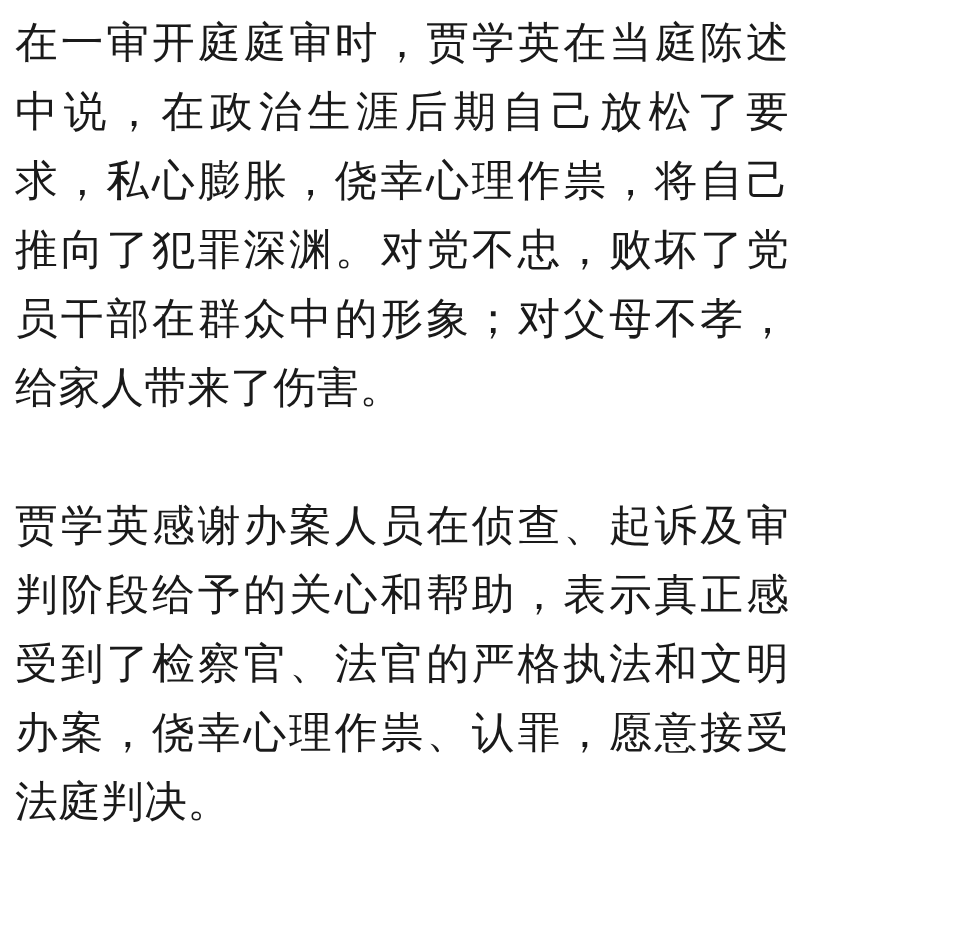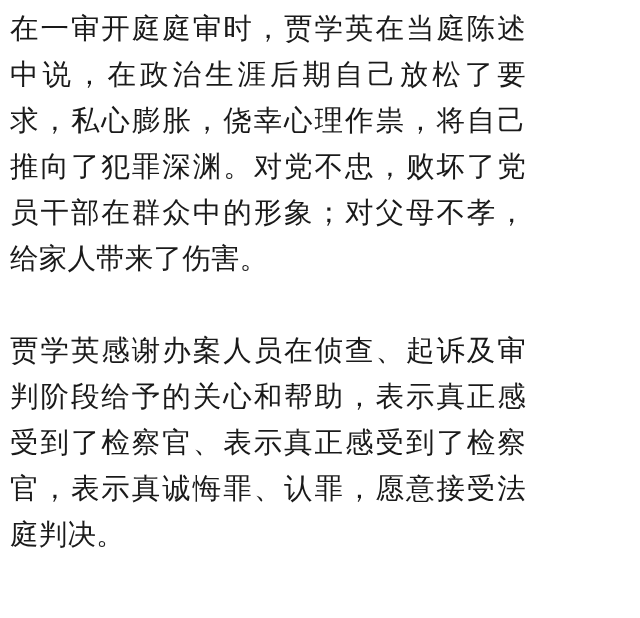--- a/index.html
+++ b/index.html
@@ -33,14 +33,14 @@
   }
   .para + .para {
     margin-top: 46px;
   }
 </style>
 </head>
 <body>
 
 <div class="article">
   <p class="para">在一审开庭庭审时，贾学英在当庭陈述中说，在政治生涯后期自己放松了要求，私心膨胀，侥幸心理作祟，将自己推向了犯罪深渊。对党不忠，败坏了党员干部在群众中的形象；对父母不孝，给家人带来了伤害。</p>
-  <p class="para">贾学英感谢办案人员在侦查、起诉及审判阶段给予的关心和帮助，表示真正感受到了检察官、表示真正感受到了检察官，表示真诚悔罪、认罪，愿意接受法庭判决。</p>
+  <p class="para">贾学英感谢办案人员在侦查、起诉及审判阶段给予的关心和帮助，表示真正感受到了检察官、法官的严格执法和文明办案，侥幸心理作祟、认罪，愿意接受法庭判决。</p>
 </div>
 
 </body></html>

